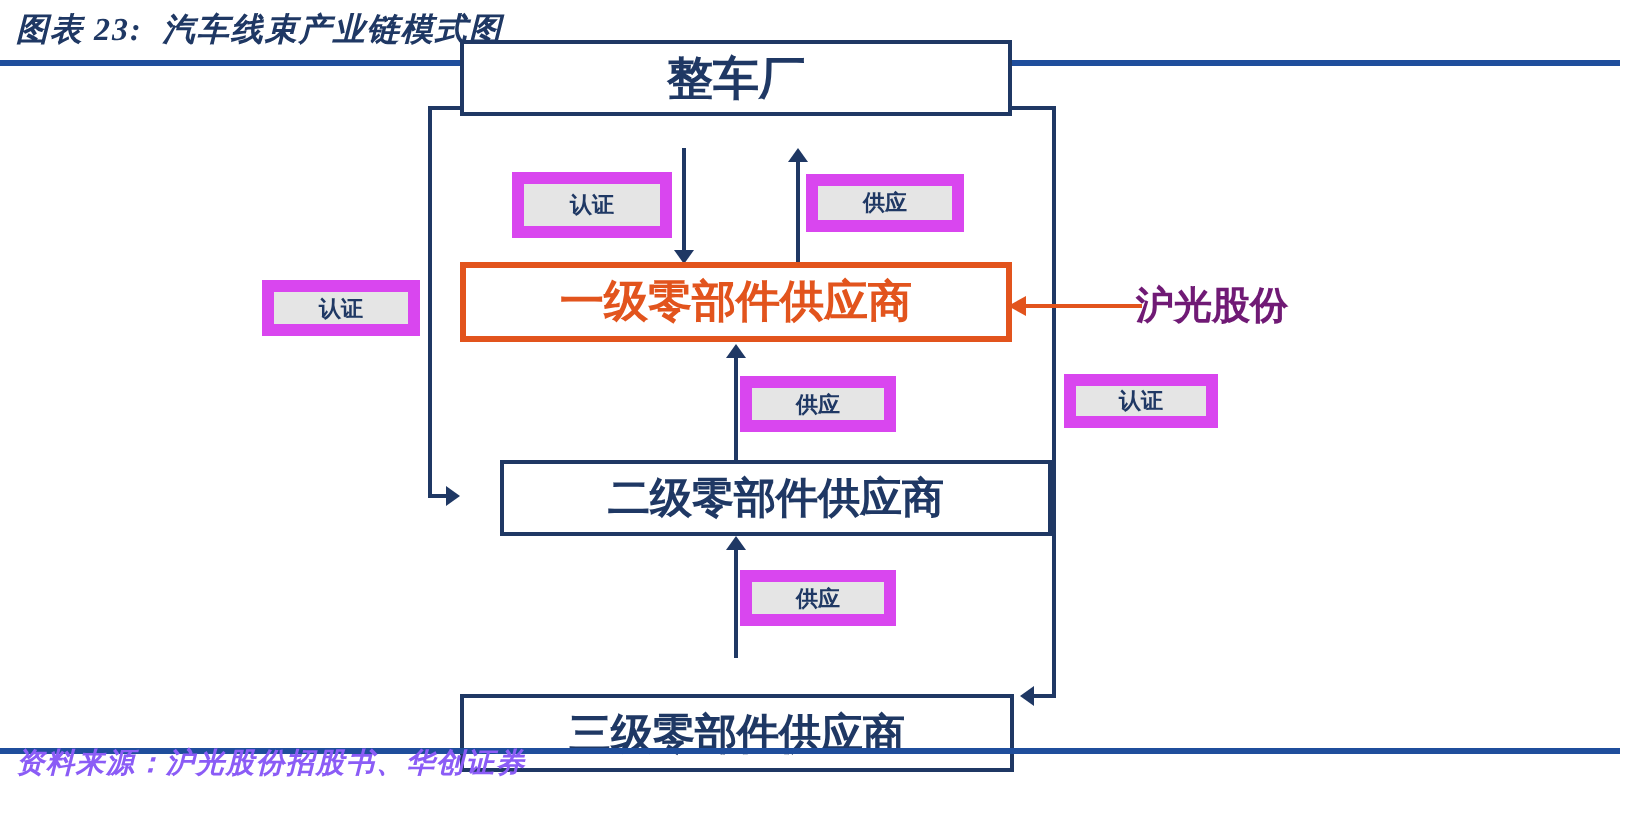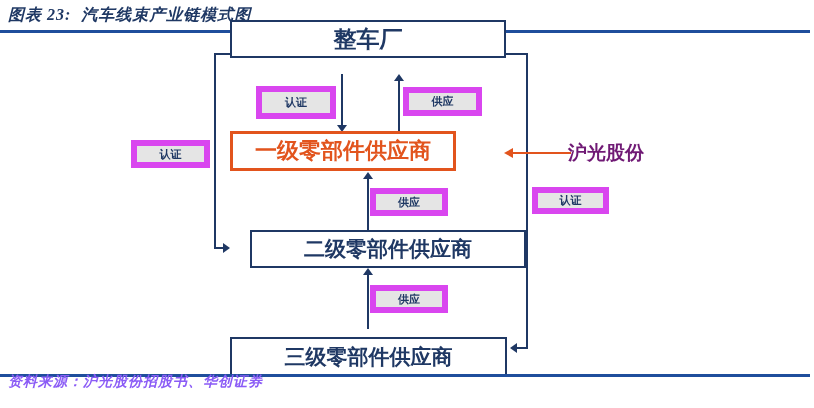--- a/index.html
+++ b/index.html
@@ -11,23 +11,23 @@
   .divider{position:absolute;left:0;width:810px;height:3px;background:#1F4E9C;}
   .divider.top{top:30px;}
   .divider.bottom{top:374px;}
   .source{position:absolute;left:8px;top:373px;font-size:14px;font-weight:bold;font-style:italic;
     color:#8b5cf6;font-family:"Liberation Serif", serif;letter-spacing:1px;}
 
   
   .node{position:absolute;background:#fff;border:2px solid #1F3864;box-sizing:border-box;
     display:flex;align-items:center;justify-content:center;font-weight:bold;font-size:21px;color:#1F3864;}
   .node.oem  {left:230px;top:20px; width:276px;height:38px;font-size:23px;}
-  .node.tier1{left:230px;top:131px;width:226px;height:40px;border:3px solid #E2541D;color:#E2541D;font-size:22px;}
+  .node.tier1{left:230px;top:131px;width:276px;height:40px;border:3px solid #E2541D;color:#E2541D;font-size:22px;}
   .node.tier2{left:230px;top:230px;width:276px;height:38px;margin-left:20px;}
-  .node.tier3{left:230px;top:337px;width:277px;height:39px;}
+  .node.tier3{left:230px;top:347px;width:277px;height:39px;}
 
   
   .elabel{position:absolute;background:#e5e5e5;border:6px solid #d946ef;box-sizing:border-box;
     display:flex;align-items:center;justify-content:center;font-weight:bold;font-size:11px;color:#1F3864;}
   .elabel.cert-top   {left:256px;top:86px; width:80px;height:33px;}
   .elabel.supply-top {left:403px;top:87px; width:79px;height:29px;}
   .elabel.cert-left  {left:131px;top:140px;width:79px;height:28px;}
   .elabel.supply-mid {left:370px;top:188px;width:78px;height:28px;}
   .elabel.cert-right {left:532px;top:187px;width:77px;height:27px;z-index:3;}
   .elabel.supply-low {left:370px;top:285px;width:78px;height:28px;}

